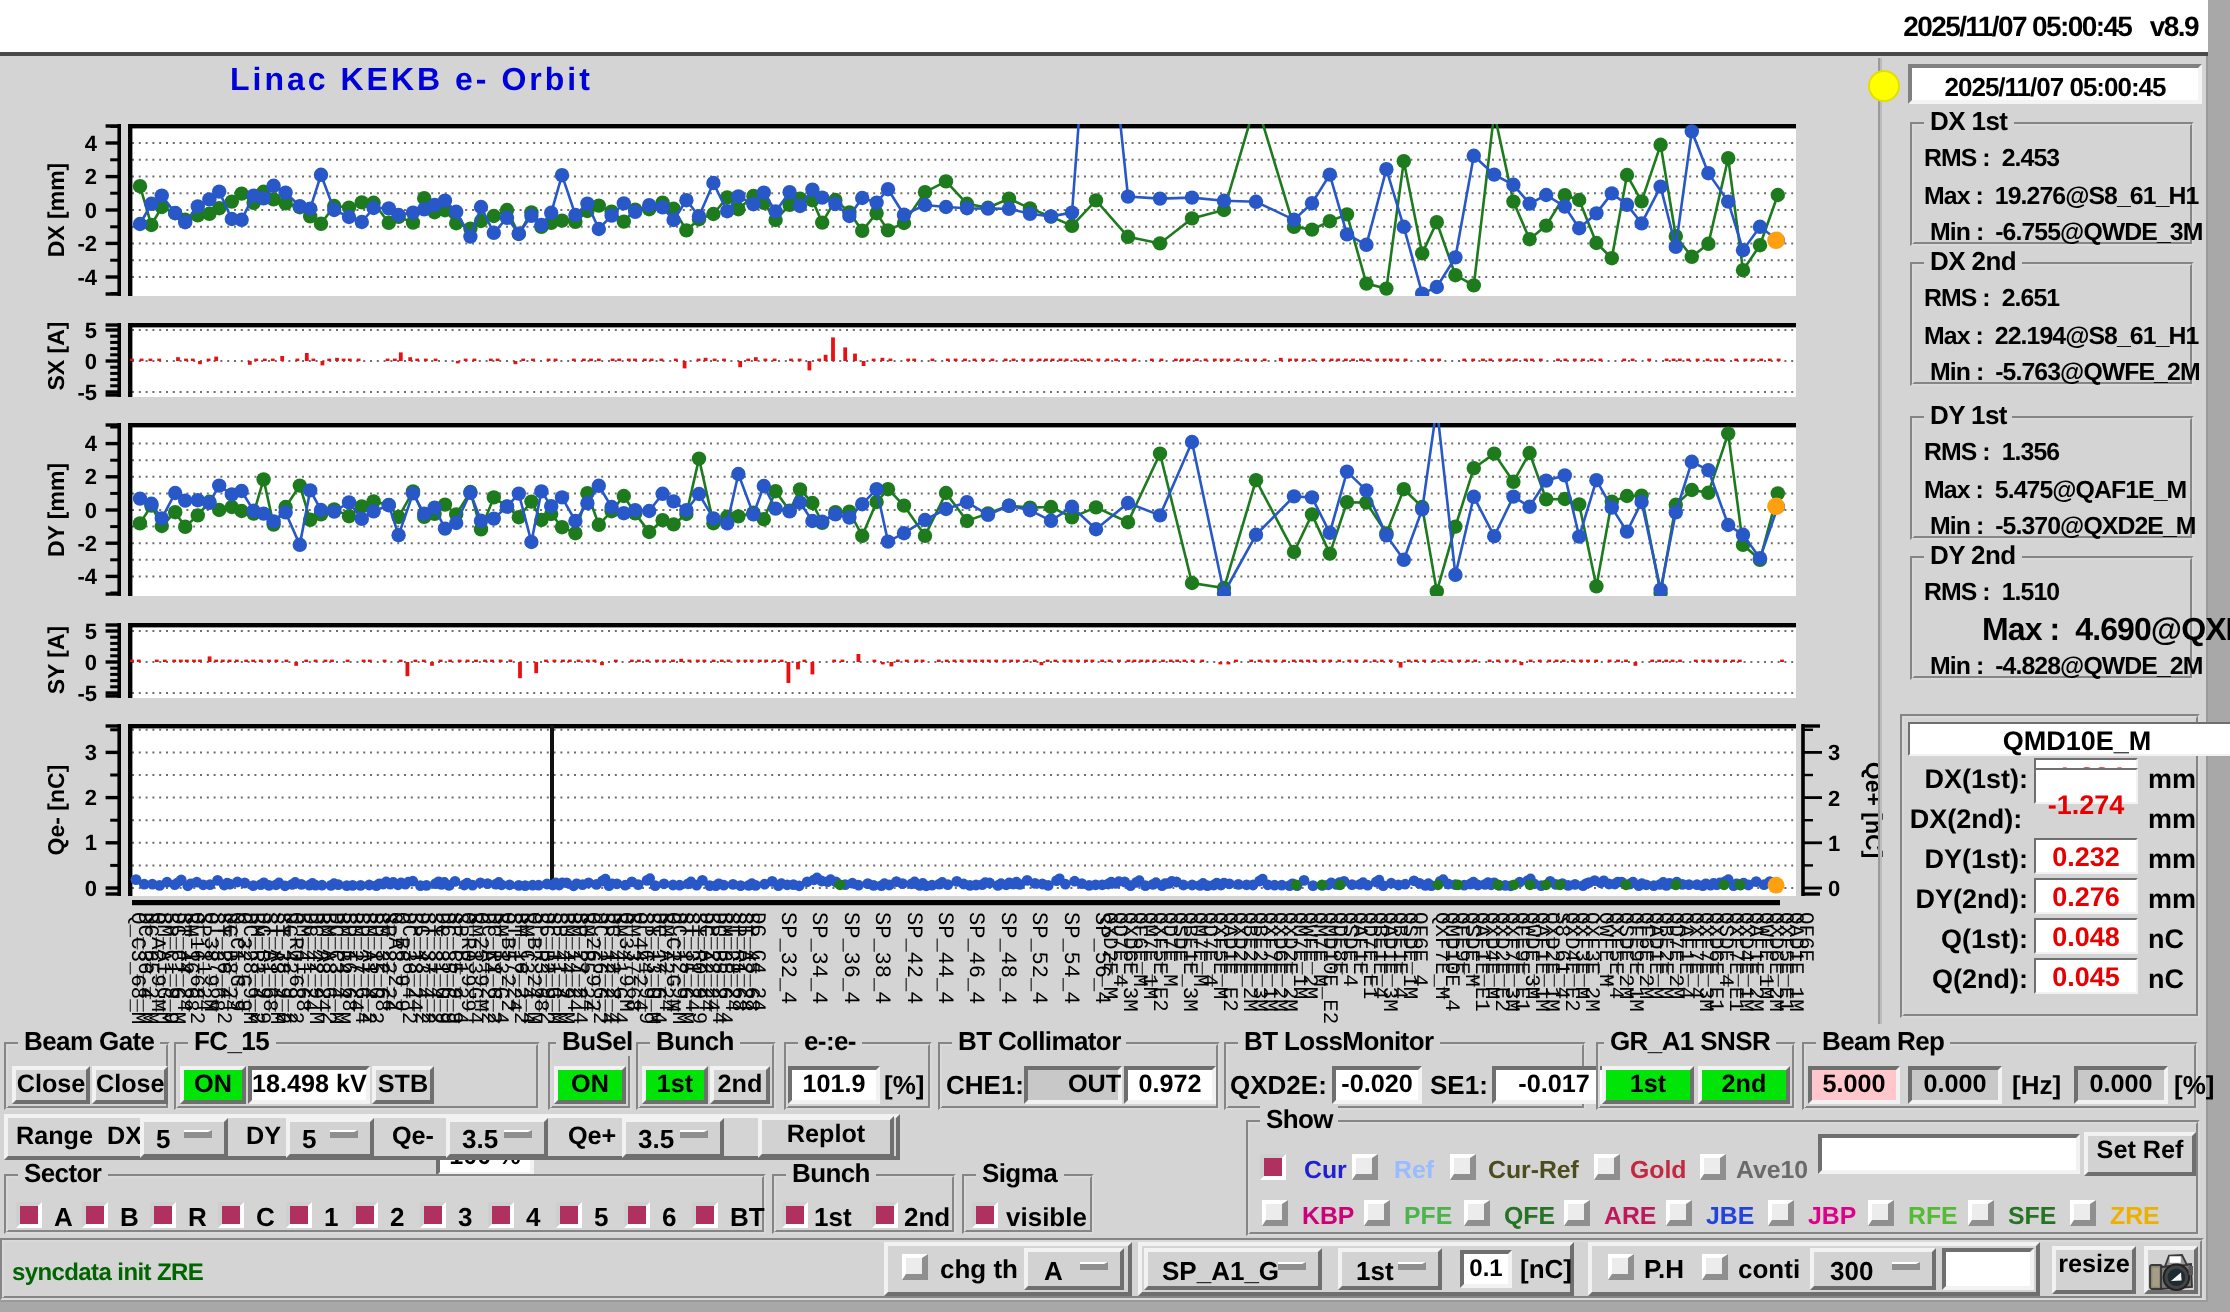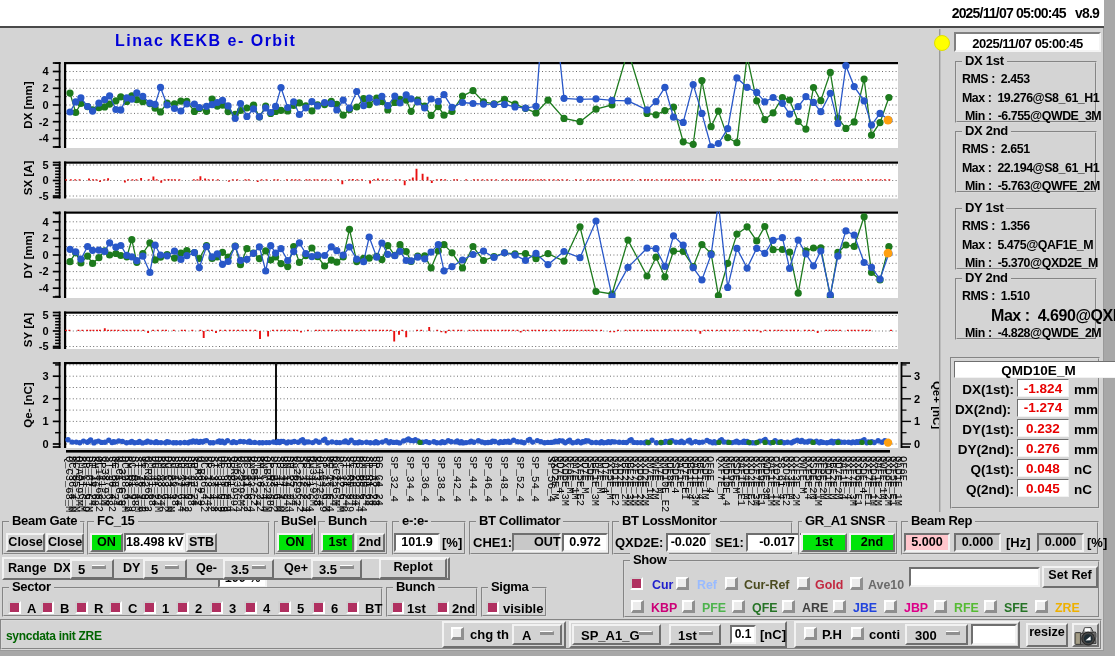--- a/index.html
+++ b/index.html
@@ -1514,21 +1514,21 @@
     </div>
     <div class="lab" style="left:962px;top:290px;font-size:12.4px;letter-spacing:-0.45px;line-height:13px;">RMS :&nbsp; 1.510</div>
     <div class="lab" style="left:991px;top:308.7px;font-size:16px;letter-spacing:-0.45px;line-height:13px;">Max :&nbsp; 4.690@QXD7E_M</div>
     <div class="lab" style="left:962px;top:327.4px;font-size:12.4px;letter-spacing:-0.45px;line-height:13px;">&nbsp;Min :&nbsp; -4.828@QWDE_2M</div>
     <div class="gb" style="left:950px;top:357px;width:150px;height:152px;border:2px groove #d9d9d9;"></div>
     <div class="sunk " style="left:954px;top:361px;width:169px;height:17px;font-size:13.5px;border-width:1px;padding-top:1px;">QMD10E_M</div>
     <div class="lab" style="left:952px;top:382px;width:62px;text-align:right;font-size:13.5px;">DX(1st):</div>
     <div class="sunk " style="left:1017px;top:379px;width:52px;height:18px;color:#e80000;font-size:13.5px;border-width:1.5px;padding-top:1px;">-1.824</div>
     <div class="lab" style="left:1074px;top:382px;font-size:13.5px;">mm</div>
     <div class="lab" style="left:952px;top:402px;width:62px;text-align:center;font-size:13.5px;">DX(2nd):</div>
-    <div class="sunk " style="left:1017px;top:399px;width:52px;height:18px;color:#e80000;font-size:13.5px;border-width:1.5px;padding-top:0;">-1.274</div>
+    <div class="sunk " style="left:1017px;top:384px;width:52px;height:18px;color:#e80000;font-size:13.5px;border-width:1.5px;padding-top:10px;">-1.274</div>
     <div class="lab" style="left:1074px;top:402px;font-size:13.5px;">mm</div>
     <div class="lab" style="left:952px;top:422px;width:62px;text-align:right;font-size:13.5px;">DY(1st):</div>
     <div class="sunk " style="left:1017px;top:419px;width:52px;height:18px;color:#e80000;font-size:13.5px;border-width:1.5px;padding-top:1px;">0.232</div>
     <div class="lab" style="left:1074px;top:422px;font-size:13.5px;">mm</div>
     <div class="lab" style="left:952px;top:442px;width:62px;text-align:right;font-size:13.5px;">DY(2nd):</div>
     <div class="sunk " style="left:1017px;top:439px;width:52px;height:18px;color:#e80000;font-size:13.5px;border-width:1.5px;padding-top:1px;">0.276</div>
     <div class="lab" style="left:1074px;top:442px;font-size:13.5px;">mm</div>
     <div class="lab" style="left:952px;top:462px;width:62px;text-align:right;font-size:13.5px;">Q(1st):</div>
     <div class="sunk " style="left:1017px;top:459px;width:52px;height:18px;color:#e80000;font-size:13.5px;border-width:1.5px;padding-top:1px;">0.048</div>
     <div class="lab" style="left:1074px;top:462px;font-size:13.5px;">nC</div>
@@ -1662,21 +1662,21 @@
     <div class="slab" style="left:868px;top:578px;color:#6a6a6a;font-size:12.4px;">Ave10</div>
     <div class="sunk " style="left:909px;top:567px;width:131px;height:20px;"></div>
     <div class="btn " style="left:1042px;top:566px;width:56px;height:22px;">Set Ref</div>
     <div class="cbu" style="left:631px;top:600px;"></div>
     <div class="slab" style="left:651px;top:601px;color:#cc0077;font-size:12.4px;">KBP</div>
     <div class="cbu" style="left:682px;top:600px;"></div>
     <div class="slab" style="left:702px;top:601px;color:#4db34d;font-size:12.4px;">PFE</div>
     <div class="cbu" style="left:732px;top:600px;"></div>
     <div class="slab" style="left:752px;top:601px;color:#267326;font-size:12.4px;">QFE</div>
     <div class="cbu" style="left:782px;top:600px;"></div>
-    <div class="slab" style="left:802px;top:601px;color:#404040;font-size:12.4px;">ARE</div>
+    <div class="slab" style="left:802px;top:601px;color:#be185d;font-size:12.4px;">ARE</div>
     <div class="cbu" style="left:833px;top:600px;"></div>
     <div class="slab" style="left:853px;top:601px;color:#2244dd;font-size:12.4px;">JBE</div>
     <div class="cbu" style="left:884px;top:600px;"></div>
     <div class="slab" style="left:904px;top:601px;color:#dd0088;font-size:12.4px;">JBP</div>
     <div class="cbu" style="left:934px;top:600px;"></div>
     <div class="slab" style="left:954px;top:601px;color:#55bb33;font-size:12.4px;">RFE</div>
     <div class="cbu" style="left:984px;top:600px;"></div>
     <div class="slab" style="left:1004px;top:601px;color:#267326;font-size:12.4px;">SFE</div>
     <div class="cbu" style="left:1035px;top:600px;"></div>
     <div class="slab" style="left:1055px;top:601px;color:#eeb000;font-size:12.4px;">ZRE</div>

